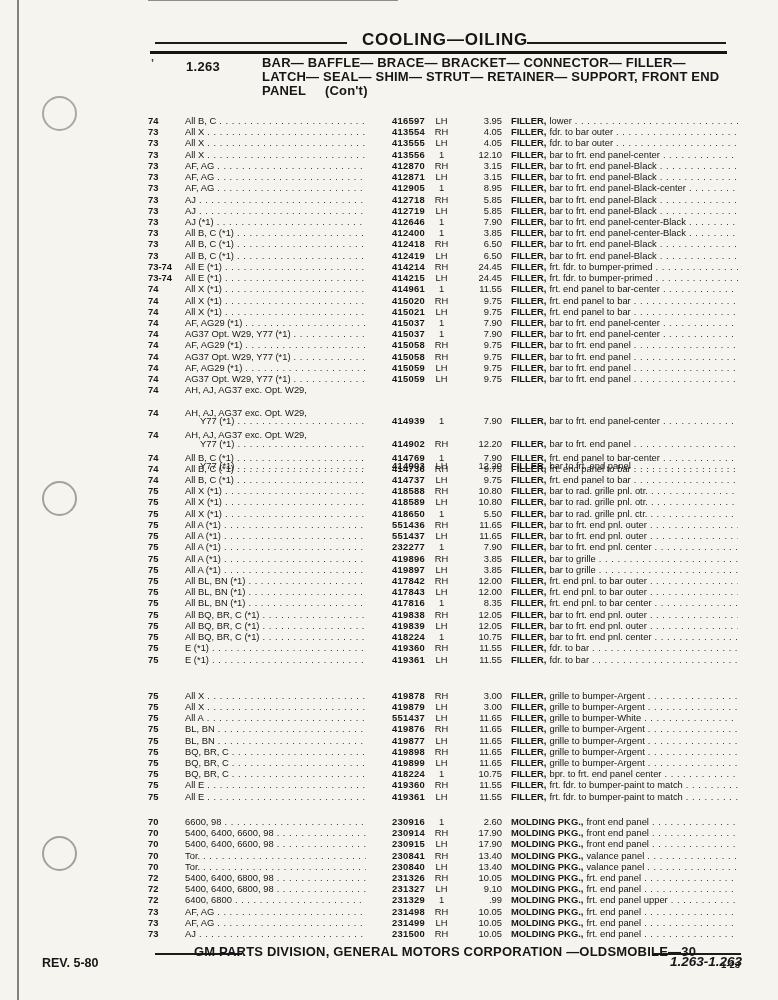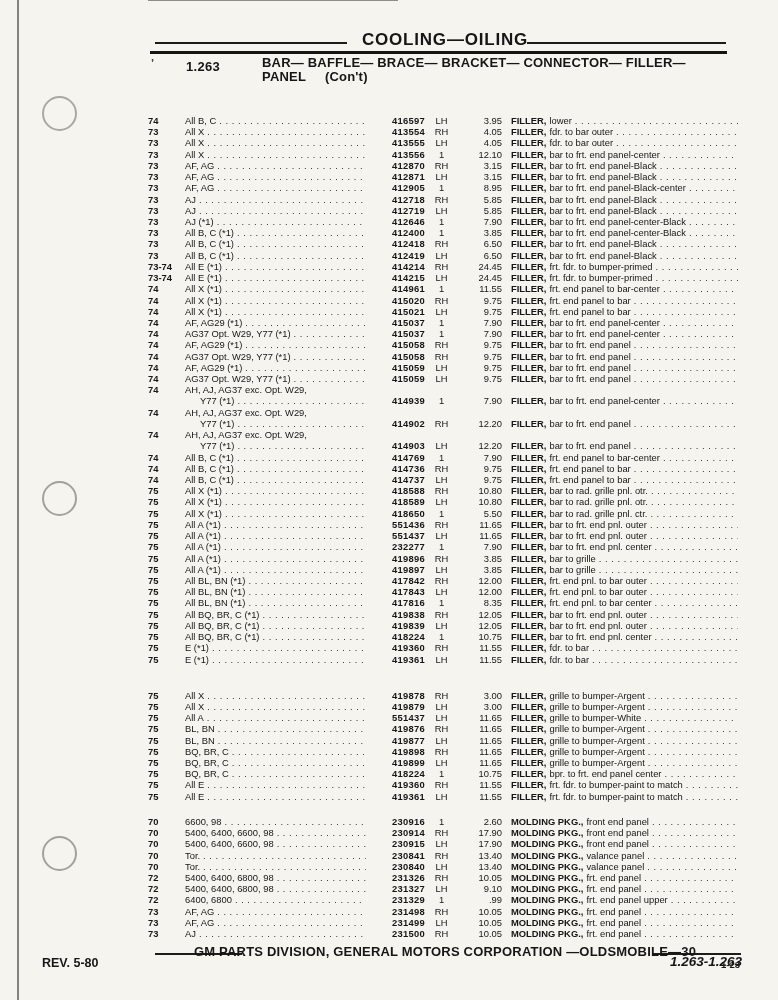--- a/index.html
+++ b/index.html
@@ -29,21 +29,21 @@
   .section-title { position:absolute; left:238px; top:56px; width:495px;margin-left:24px; }
   .section-title div { font-size:13px; font-weight:bold; line-height:14.2px; letter-spacing:.2px; white-space:pre; }
 
   
   .table { position:absolute; left:148px; top:115px; width:592px; }
   .group + .group.g2 { margin-top:25px; }
   .group + .group.g3 { margin-top:14px; }
   .row { display:flex; align-items:baseline; height:11.22px; line-height:11.22px; font-size:9.4px; white-space:nowrap; }
   .c-year  { width:37px; flex:none; font-weight:bold; }
   .c-model { width:183px; flex:none; display:flex; min-width:0; align-items:baseline; }
-  .c-model.indent { padding-left:15px; width:168px; }
+  .c-model.indent { padding-left:15px; width:168px;margin-top:20px; }
   .c-model .txt { flex:none; }
   .c-part  { width:57px; flex:none; text-align:right; font-weight:bold; letter-spacing:.3px; }
   .c-unit  { width:33px; flex:none; text-align:center; }
   .c-price { width:44px; flex:none; text-align:right; }
   .c-desc  { flex:1; display:flex; min-width:0; align-items:baseline; padding-left:9px; }
   .c-desc .lead { font-weight:bold; margin-right:3px; flex:none; }
   .c-desc .txt { flex:none; }
   .dots { flex:1; overflow:hidden; white-space:nowrap; margin-left:3px; margin-right:2px; color:#2a2a28; }
   .dots::after { content:". . . . . . . . . . . . . . . . . . . . . . . . . . . . . . . . . . . . . . . . . . . . ."; letter-spacing:.5px; }
 
@@ -68,20 +68,21 @@
   <div class="stray-mark">’</div>
 
   <div class="top-title">COOLING—OILING</div>
   <div class="rule rule-thin-left"></div>
   <div class="rule rule-thin-right"></div>
   <div class="rule rule-thick"></div>
 
   <div class="section-number">1.263</div>
   <div class="section-title" id="section-title">
       <div>BAR— BAFFLE— BRACE— BRACKET— CONNECTOR— FILLER—</div>
+      <div>LATCH— SEAL— SHIM— STRUT— RETAINER— SUPPORT, FRONT END</div>
       <div>PANEL     (Con't)</div>
     </div>
 
   <div class="table" id="table-body">
       <div class="group g1">
         <div class="row">
           <span class="c-year">74</span>
           <div class="c-model">
             <span class="txt">All B, C</span>
             <span class="dots"></span>

